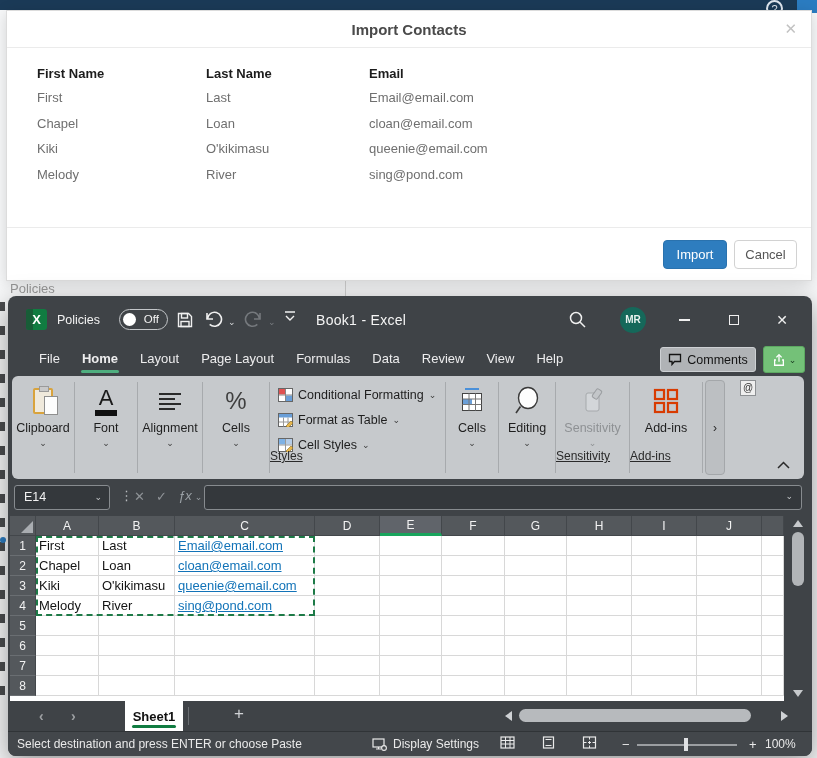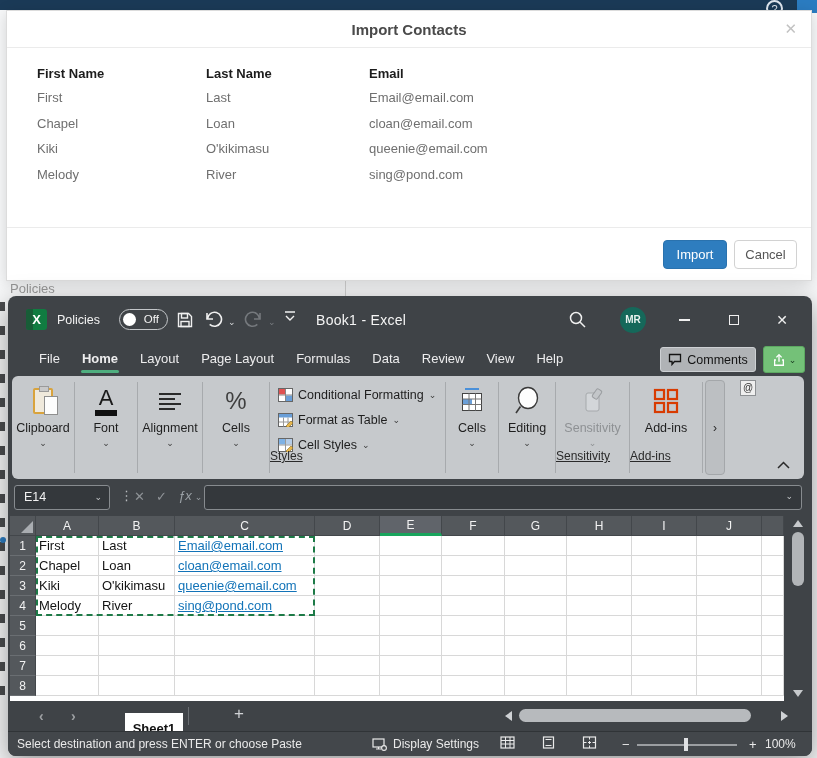--- a/index.html
+++ b/index.html
@@ -127,21 +127,21 @@
   .g-cell.link{color:#1273b8;text-decoration:underline;}
   .ants{position:absolute;left:26px;top:20px;width:279px;height:80px;border:2px dashed #1d7a47;pointer-events:none;}
   .vscroll{position:absolute;left:776px;top:220px;width:28px;height:185px;background:#3f4347;}
   .vs-thumb{position:absolute;left:8px;top:16px;width:12px;height:54px;background:#b2b5b8;border-radius:6px;cursor:grab;}
   .tri-up{position:absolute;left:9px;top:4px;width:0;height:0;border-left:5px solid transparent;border-right:5px solid transparent;border-bottom:7px solid #c6c9cc;cursor:pointer;}
   .tri-down{position:absolute;left:9px;bottom:4px;width:0;height:0;border-left:5px solid transparent;border-right:5px solid transparent;border-top:7px solid #c6c9cc;cursor:pointer;}
 
   
   .sheetbar{position:absolute;left:0;top:405px;width:100%;height:30px;}
   .sb-nav{position:absolute;top:7px;color:#9da0a3;font-size:14px;font-weight:bold;cursor:pointer;}
-  .sheet-tab{position:absolute;left:117px;top:12px;width:58px;height:30px;background:#fff;display:flex;align-items:center;justify-content:center;
+  .sheet-tab{position:absolute;left:117px;top:0;width:58px;height:30px;background:#fff;display:flex;align-items:center;justify-content:center;
     font-size:13px;font-weight:bold;color:#111;cursor:pointer;}
   .sheet-tab::after{content:"";position:absolute;left:7px;right:7px;bottom:3px;height:3px;background:#107c41;border-radius:2px;}
   .sb-sep{position:absolute;left:180px;top:6px;width:1px;height:18px;background:#6a6e72;}
   .sb-add{position:absolute;left:226px;top:3px;color:#d0d3d6;font-size:17px;cursor:pointer;}
   .hscroll{position:absolute;left:497px;top:6px;width:285px;height:18px;}
   .hs-left{position:absolute;left:0;top:4px;width:0;height:0;border-top:5px solid transparent;border-bottom:5px solid transparent;border-right:7px solid #cfd2d5;cursor:pointer;}
   .hs-thumb{position:absolute;left:14px;top:2px;width:232px;height:13px;background:#b7babd;border-radius:7px;cursor:grab;}
   .hs-right{position:absolute;right:2px;top:4px;width:0;height:0;border-top:5px solid transparent;border-bottom:5px solid transparent;border-left:7px solid #cfd2d5;cursor:pointer;}
 
   

